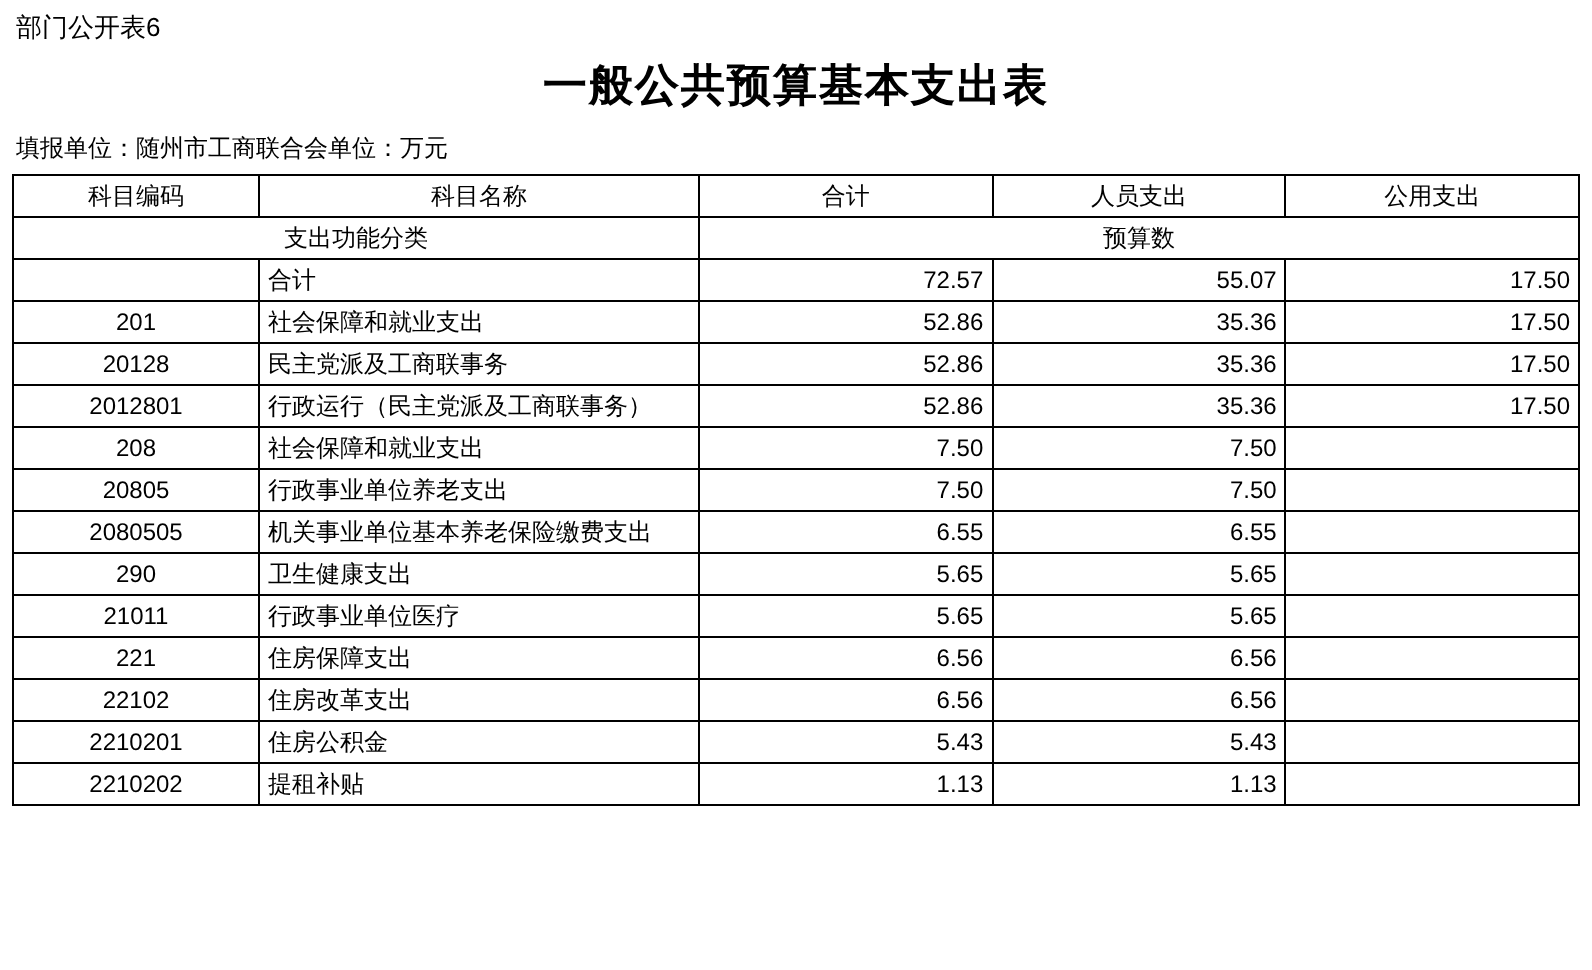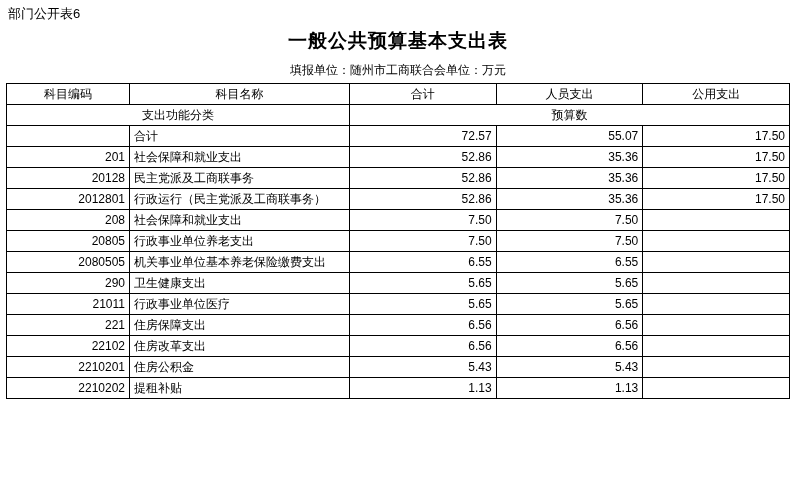--- a/index.html
+++ b/index.html
@@ -21,29 +21,29 @@
     box-sizing: border-box;
     padding: 0 6px;
   }
   .doc-code {
     font-size: 13px;
     line-height: 16px;
     padding: 6px 0 2px 2px;
   }
   .title {
     text-align: center;
-    font-size: 19px;
+    font-size: 22px;
     font-weight: bold;
     letter-spacing: 1px;
     margin: 4px 0 8px 0;
     font-family: "Liberation Serif", serif;
   }
   .meta-row {
     display: flex;
-    justify-content: center;
+    justify-content: flex-start;
     align-items: flex-end;
     font-size: 12px;
     padding: 0 2px 4px 2px;
   }
   table.budget {
     border-collapse: collapse;
     width: 100%;
     table-layout: fixed;
     font-size: 12px;
   }
@@ -53,21 +53,21 @@
     height: 21px;
     padding: 0 4px;
     box-sizing: border-box;
     font-weight: normal;
     white-space: nowrap;
     overflow: hidden;
   }
   table.budget th {
     text-align: center;
   }
-  .c-code { width: 104px; text-align: right; }
+  .c-code { width: 104px; text-align: center; }
   .c-name { width: 186px; text-align: left; }
   .c-num  { width: 124px; text-align: right; padding-right: 8px; }
   .grp-head { text-align: center; }
   .ind-0 { padding-left: 6px; }
   .ind-1 { padding-left: 18px; }
   .ind-2 { padding-left: 30px; }
 </style>
 </head>
 <body>
 

